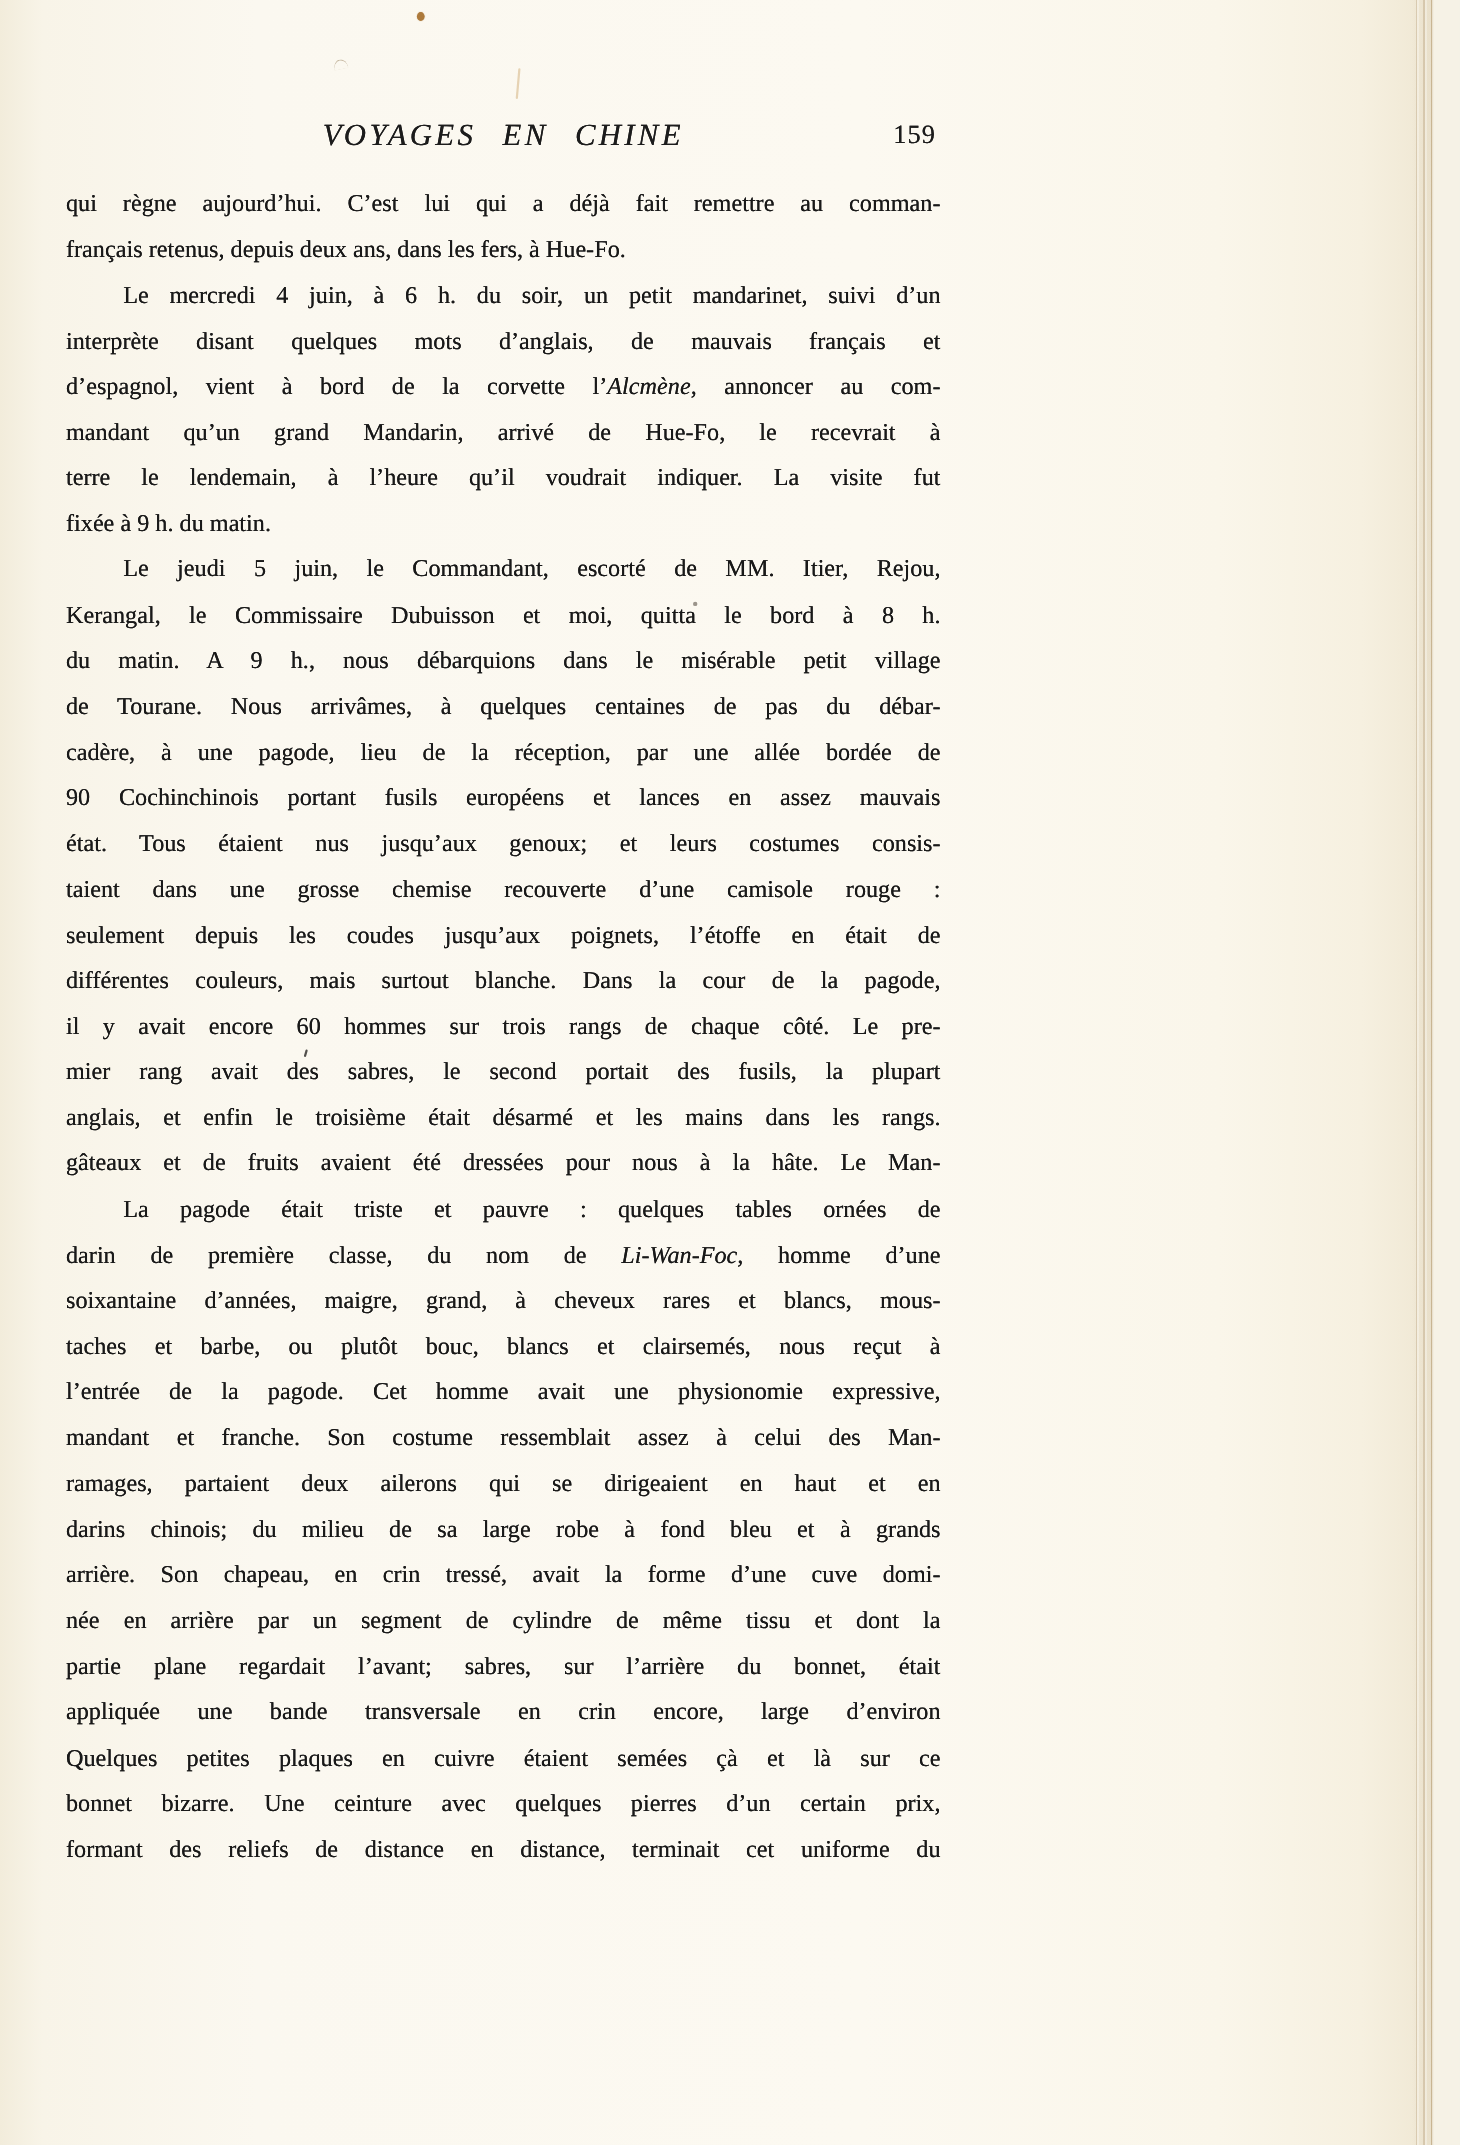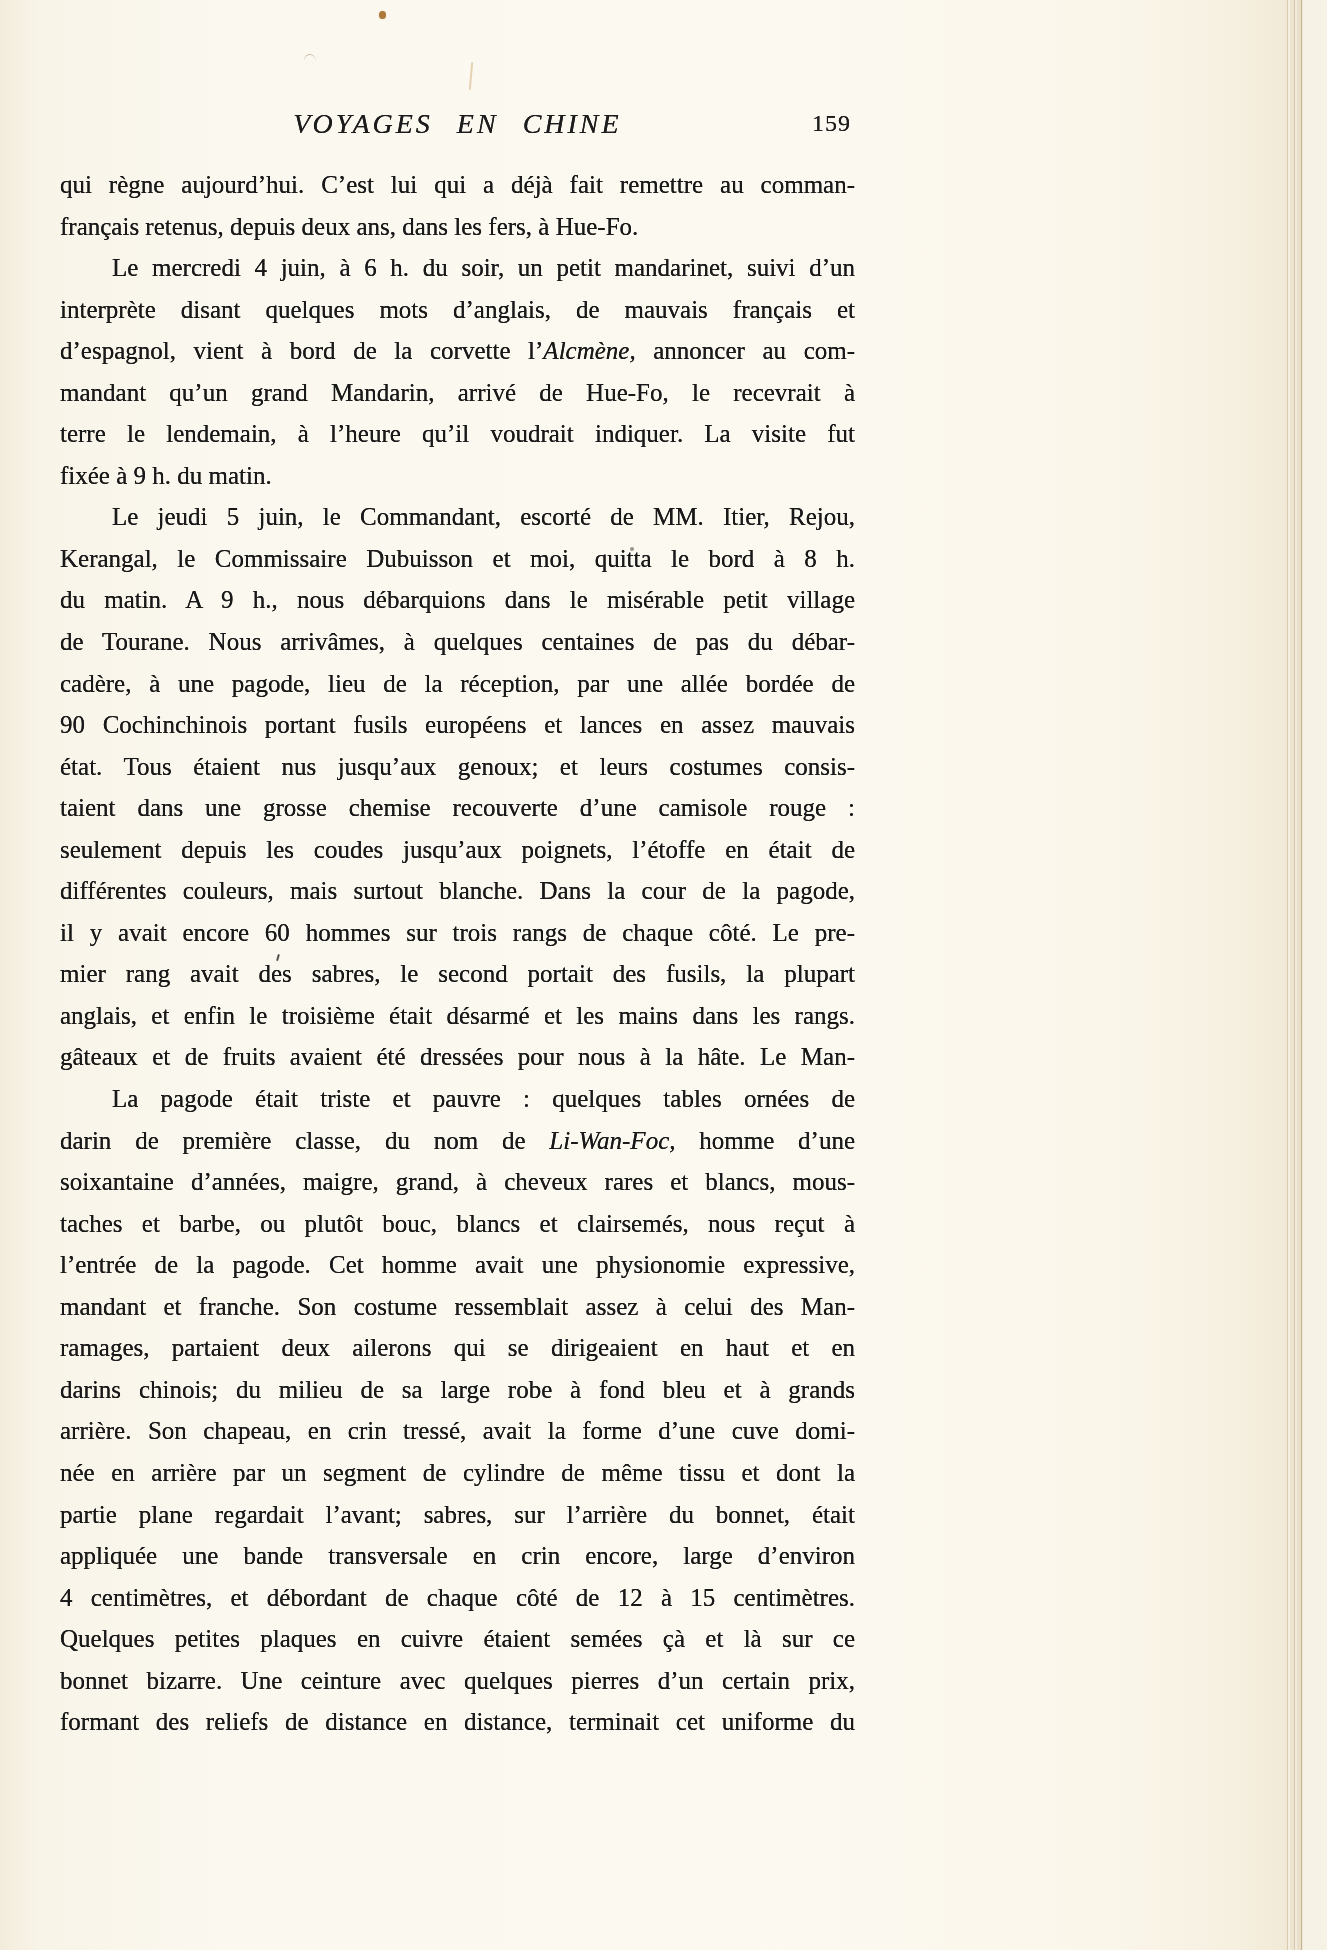--- a/index.html
+++ b/index.html
@@ -63,21 +63,21 @@
     font-size: 24px;
     letter-spacing: 1px;
     color: #1c1c1c;
     text-shadow: 0 0 0.4px #1c1c1c;
   }
   
   .text-block {
     position: absolute;
     top: 164px; left: 60px;
     width: 795px;
-    font-size: 25px;
+    font-size: 22px;
     line-height: 41.56px;
     text-shadow: 0 0 0.45px #1a1a1a;
     hyphens: none;
   }
   .line {
     height: 41.56px;
     overflow: hidden;
     text-align: justify;
     text-align-last: justify;
     white-space: normal;
@@ -172,19 +172,18 @@
         <div class="line"><span>soixantaine d’années, maigre, grand, à cheveux rares et blancs, mous-</span></div>
         <div class="line"><span>taches et barbe, ou plutôt bouc, blancs et clairsemés, nous reçut à</span></div>
         <div class="line"><span>l’entrée de la pagode. Cet homme avait une physionomie expressive,</span></div>
         <div class="line"><span>mandant et franche. Son costume ressemblait assez à celui des Man-</span></div>
         <div class="line"><span>ramages, partaient deux ailerons qui se dirigeaient en haut et en</span></div>
         <div class="line"><span>darins chinois; du milieu de sa large robe à fond bleu et à grands</span></div>
         <div class="line"><span>arrière. Son chapeau, en crin tressé, avait la forme d’une cuve domi-</span></div>
         <div class="line"><span>née en arrière par un segment de cylindre de même tissu et dont la</span></div>
         <div class="line"><span>partie plane regardait l’avant; sabres, sur l’arrière du bonnet, était</span></div>
         <div class="line"><span>appliquée une bande transversale en crin encore, large d’environ</span></div>
-        <div class="line"><span>4 centimètres, et débordant de chaque côté de 12 à 15 centimètres.</span></div>
         <div class="line"><span>Quelques petites plaques en cuivre étaient semées çà et là sur ce</span></div>
         <div class="line"><span>bonnet bizarre. Une ceinture avec quelques pierres d’un certain prix,</span></div>
         <div class="line"><span>formant des reliefs de distance en distance, terminait cet uniforme du</span></div>
       </div>
     </div>
 </div>
 
 </body></html>

